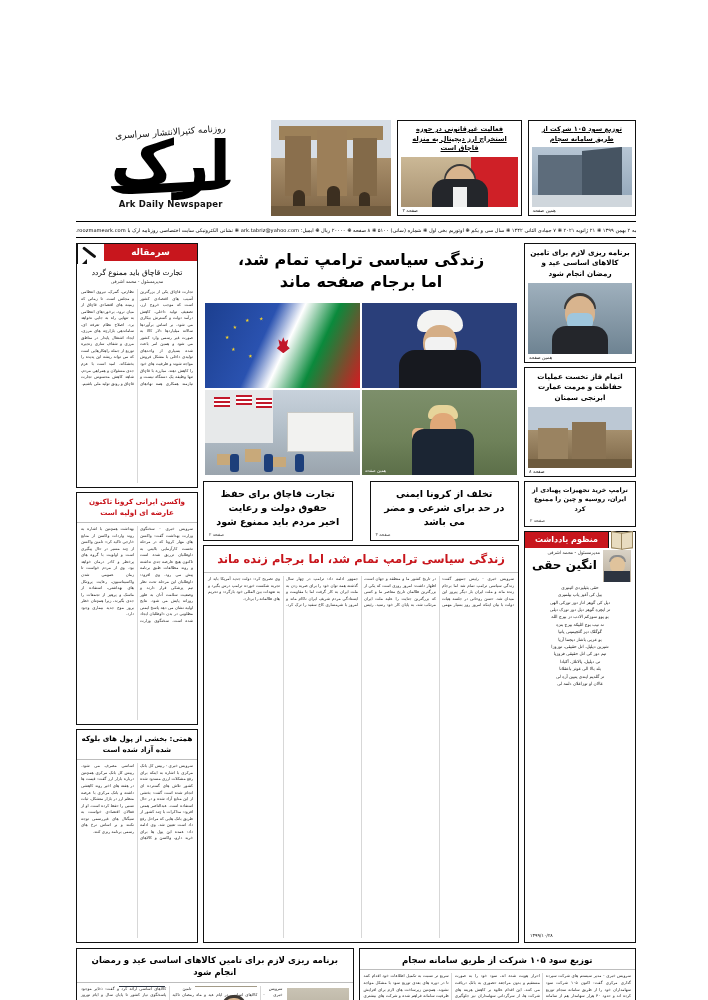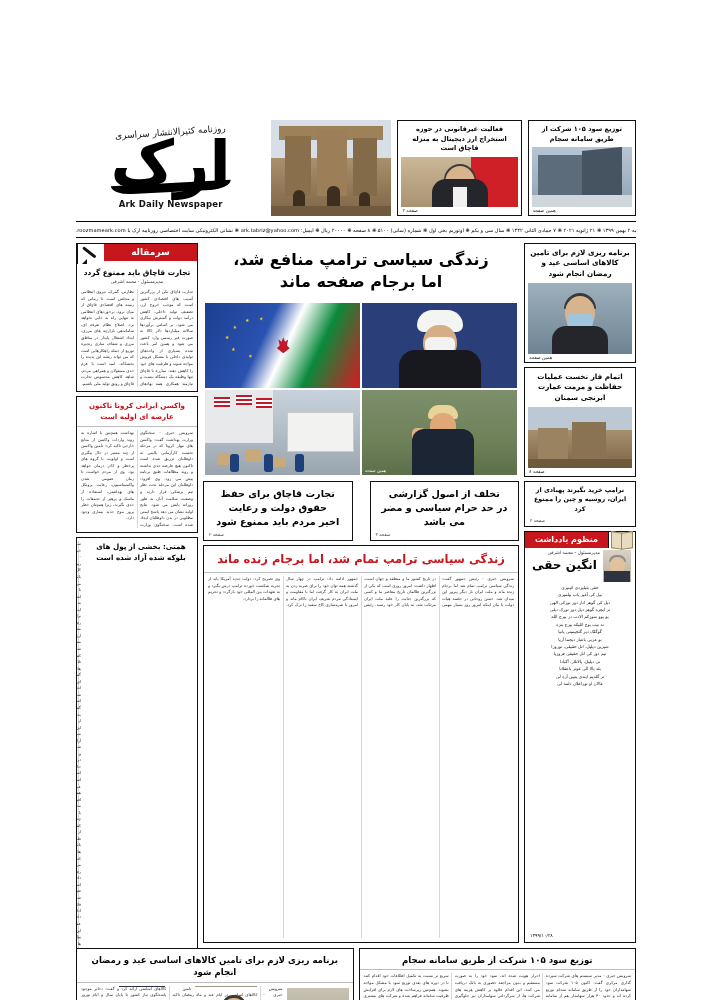--- a/index.html
+++ b/index.html
@@ -23,21 +23,21 @@
   .ark-b3{position:absolute;left:82px;top:18px;width:24px;height:58px;background:#836a49;}
   .ark-top{position:absolute;left:8px;top:6px;width:104px;height:14px;background:#a08котор;}
   .ark-top{background:#9d8159;}
   .ark-arch1{position:absolute;left:22px;bottom:0;width:12px;height:26px;background:#3c2f20;border-radius:6px 6px 0 0;}
   .ark-arch2{position:absolute;left:56px;bottom:0;width:13px;height:30px;background:#3c2f20;border-radius:6px 6px 0 0;}
   .ark-arch3{position:absolute;left:88px;bottom:0;width:11px;height:24px;background:#3c2f20;border-radius:6px 6px 0 0;}
   .ark-ground{position:absolute;left:0;bottom:0;width:100%;height:10px;background:#6f5a3e;}
 
   .teaser{width:108px;border:1px solid #111;display:flex;flex-direction:column;background:#fff;}
   .teaser.wide{width:124px;}
-  .t-head{font-size:6.6px;font-weight:700;line-height:1.45;text-align:center;padding:4px 3px 3px;color:#000;}
+  .t-head{font-size:6.6px;font-weight:700;line-height:1.45;text-align:center;padding:4px 3px 3px;color:#000;text-decoration:underline;}
   .t-img{flex:1;margin:0 3px;position:relative;overflow:hidden;}
   .t-cap{font-size:4.6px;text-align:left;padding:1px 4px 2px;color:#222;}
 
   .img-building{background:linear-gradient(#b7c6d4,#8fa3b6);position:absolute;inset:0;}
   .ib1{position:absolute;left:6px;top:8px;width:46px;height:44px;background:#5d6c7b;}
   .ib2{position:absolute;left:50px;top:2px;width:40px;height:52px;background:#465462;transform:skewY(-6deg);}
   .ib3{position:absolute;left:0;bottom:0;width:100%;height:12px;background:#cfd6dc;}
 
   .img-person{position:absolute;inset:0;background:linear-gradient(180deg,#c7b392 0%,#b7a versus 0%);}
   .img-person{background:linear-gradient(180deg,#cbb896 0%,#a89272 100%);}
@@ -55,21 +55,21 @@
   .main{display:flex;flex-direction:row-reverse;margin-top:5px;height:700px;gap:5px;}
   .col-right{width:122px;display:flex;flex-direction:column;gap:4px;}
   .col-center{flex:1;display:flex;flex-direction:column;gap:4px;}
   .col-left{width:112px;display:flex;flex-direction:column;gap:4px;}
 
   .box{border:1px solid #111;background:#fff;}
   .redbar{background:#c8161d;color:#fff;font-size:9px;font-weight:700;text-align:center;padding:3px 0 4px;letter-spacing:.3px;}
   .sec-head{display:flex;align-items:stretch;}
   .sec-icon{width:26px;border-left:1px solid #111;display:flex;align-items:center;justify-content:center;}
   .sec-title{flex:1;}
-  .sub-head{font-size:7.4px;font-weight:700;text-align:center;padding:4px 4px 2px;}
+  .sub-head{font-size:7.4px;font-weight:400;text-align:center;padding:4px 4px 2px;}
   .byline{font-size:4.6px;text-align:center;color:#333;padding-bottom:2px;}
 
   .body-txt{font-size:4.05px;line-height:1.62;text-align:justify;color:#1b1b1b;padding:3px 4px 4px;}
 
   .hl-big{font-size:16px;font-weight:700;text-align:center;line-height:1.38;color:#000;padding:6px 4px 4px;}
   .hl-mid{font-size:9.6px;font-weight:700;text-align:center;line-height:1.45;padding:5px 5px 3px;}
   .hl-red{color:#c8161d;font-size:11.5px;font-weight:700;text-align:center;padding:5px 4px;line-height:1.4;}
   .hl-sm{font-size:7.2px;font-weight:700;text-align:center;line-height:1.45;padding:4px 4px;}
   .page-ref{font-size:4.4px;color:#444;text-align:left;padding:0 5px 3px;}
 
@@ -204,32 +204,32 @@
           <div class="byline">مدیرمسئول - محمد اشرفی</div>
           <div class="body-txt cols2" style="flex:1;overflow:hidden;">تجارت قاچاق یکی از بزرگترین آسیب های اقتصادی کشور است که موجب خروج ارز، تضعیف تولید داخلی، کاهش درآمد دولت و گسترش بیکاری می شود. بر اساس برآوردها سالانه میلیاردها دلار کالا به صورت غیر رسمی وارد کشور می شود و همین امر باعث شده بسیاری از واحدهای تولیدی داخلی با مشکل فروش مواجه شوند و ظرفیت های خود را کاهش دهند. مبارزه با قاچاق تنها وظیفه یک دستگاه نیست و نیازمند همکاری همه نهادهای نظارتی، گمرک، نیروی انتظامی و مجلس است. تا زمانی که زمینه های اقتصادی قاچاق از میان نرود، برخوردهای انتظامی به تنهایی راه به جایی نخواهد برد. اصلاح نظام تعرفه ای، ساماندهی بازارچه های مرزی، ایجاد اشتغال پایدار در مناطق مرزی و شفاف سازی زنجیره توزیع از جمله راهکارهایی است که می تواند ریشه این پدیده را بخشکاند. امید است با عزم جدی مسئولان و همراهی مردم، شاهد کاهش محسوس تجارت قاچاق و رونق تولید ملی باشیم.</div>
         </div>
 
         <div class="box" style="flex:1 1 auto;display:flex;flex-direction:column;">
           <div class="hl-sm" style="color:#c8161d;">واکسن ایرانی کرونا تاکنون عارضه ای اولیه است</div>
           <div class="hr-thin"></div>
           <div class="body-txt cols2" style="flex:1;overflow:hidden;">سرویس خبری - سخنگوی وزارت بهداشت گفت: واکسن های مهار کرونا که در مرحله نخست کارآزمایی بالینی به داوطلبان تزریق شده است تاکنون هیچ عارضه جدی نداشته و روند مطالعات طبق برنامه پیش می رود. وی افزود: داوطلبان این مرحله تحت نظر تیم پزشکی قرار دارند و وضعیت سلامت آنان به طور روزانه پایش می شود. نتایج اولیه نشان می دهد پاسخ ایمنی مطلوبی در بدن داوطلبان ایجاد شده است. سخنگوی وزارت بهداشت همچنین با اشاره به روند واردات واکسن از منابع خارجی تاکید کرد: تامین واکسن از چند مسیر در حال پیگیری است و اولویت با گروه های پرخطر و کادر درمان خواهد بود. وی از مردم خواست تا زمان عمومی شدن واکسیناسیون، رعایت پروتکل های بهداشتی، استفاده از ماسک و پرهیز از تجمعات را جدی بگیرند، زیرا همچنان خطر بروز موج جدید بیماری وجود دارد.</div>
         </div>
 
-        <div class="box" style="flex:1 1 auto;display:flex;flex-direction:row;">
+        <div class="box" style="flex:1 1 auto;display:flex;flex-direction:column;">
           <div class="hl-sm">همتی: بخشی از پول های بلوکه شده آزاد شده است</div>
           <div class="hr-thin"></div>
           <div class="body-txt cols2" style="flex:1;overflow:hidden;">سرویس خبری - رییس کل بانک مرکزی با اشاره به اینکه برای رفع مشکلات ارزی مسدود شده کشور تلاش های گسترده ای انجام شده است گفت: بخشی از این منابع آزاد شده و در حال استفاده است. عبدالناصر همتی افزود: مذاکرات با چند کشور از طریق بانک هایی که مراحل رفع داد است تعیین شد. وی ادامه داد: عمده این پول ها برای خرید دارو، واکسن و کالاهای اساسی مصرف می شود. رییس کل بانک مرکزی همچنین درباره بازار ارز گفت: قیمت ها در هفته های اخیر روند کاهشی داشته و بانک مرکزی با عرضه منظم ارز در بازار متشکل، ثبات نسبی را حفظ کرده است. او از فعالان اقتصادی خواست به سیگنال های غیررسمی توجه نکنند و بر اساس نرخ های رسمی برنامه ریزی کنند.</div>
         </div>
       </div>
 
       <div class="col-center">
 
         <div>
           <div class="hl-big">
-            <div>زندگی سیاسی ترامپ منافع شد،</div>
+            <div>زندگی سیاسی ترامپ تمام شد،</div>
             <div>اما برجام صفحه ماند</div>
           </div>
         </div>
 
         <div class="photogrid">
           <div class="pg pg-rouhani">
             <div class="r-turban"></div>
             <div class="r-face"></div>
             <div class="r-mask"></div>
             <div class="r-robe"></div>
@@ -268,22 +268,22 @@
         <div style="display:flex;flex-direction:row-reverse;gap:17px;">
           <div class="box" style="flex:1;">
             <div class="hl-mid">
               <div>تجارت قاچاق برای حفظ حقوق دولت و رعایت</div>
               <div>اخیر مردم باید ممنوع شود</div>
             </div>
             <div class="page-ref">صفحه ۲</div>
           </div>
           <div class="box" style="flex:1;">
             <div class="hl-mid">
-              <div>تخلف از اصول گزارشی</div>
-              <div>در حد حرام سیاسی و مضر می باشد</div>
+              <div>تخلف از کرونا ایمنی</div>
+              <div>در حد برای شرعی و مضر می باشد</div>
             </div>
             <div class="page-ref">صفحه ۳</div>
           </div>
         </div>
 
         <div class="box" style="flex:1;display:flex;flex-direction:column;">
           <div class="hl-red">زندگی سیاسی ترامپ تمام شد، اما برجام زنده ماند</div>
           <div class="hr-thin"></div>
           <div class="body-txt cols4" style="flex:1;overflow:hidden;">سرویس خبری - رئیس جمهور گفت: زندگی سیاسی ترامپ تمام شد اما برجام زنده ماند و ملت ایران بار دیگر پیروز این میدان شد. حسن روحانی در جلسه هیات دولت با بیان اینکه امروز روز بسیار مهمی در تاریخ کشور ما و منطقه و جهان است، اظهار داشت: امروز روزی است که یکی از بزرگترین ظالمان تاریخ معاصر ما و کسی که بزرگترین جنایت را علیه ملت ایران مرتکب شد، به پایان کار خود رسید. رئیس جمهور ادامه داد: ترامپ در چهار سال گذشته همه توان خود را برای ضربه زدن به ملت ایران به کار گرفت اما با مقاومت و ایستادگی مردم شریف ایران ناکام ماند و امروز با شرمساری کاخ سفید را ترک کرد. وی تصریح کرد: دولت جدید آمریکا باید از تجربه شکست خورده ترامپ درس بگیرد و به تعهدات بین المللی خود بازگردد و تحریم های ظالمانه را بردارد.</div>
         </div>
@@ -310,21 +310,21 @@
             <div style="position:absolute;inset:0;background:linear-gradient(#bcc8d4 0%,#bcc8d4 38%,#a58f6d 38%,#7b6546 100%)">
               <div style="position:absolute;left:10px;bottom:0;width:30px;height:40px;background:#9a8361"></div>
               <div style="position:absolute;left:44px;bottom:0;width:34px;height:46px;background:#8a7353"></div>
               <div style="position:absolute;left:0;bottom:0;width:100%;height:9px;background:#6d5a3d"></div>
             </div>
           </div>
           <div class="t-cap">صفحه ۸</div>
         </div>
 
         <div class="box">
-          <div class="hl-sm" style="font-size:6.4px;">ترامپ خرید بگیرند پهبادی از ایران، روسیه و چین را ممنوع کرد</div>
+          <div class="hl-sm" style="font-size:6.4px;">ترامپ خرید تجهیزات پهبادی از ایران، روسیه و چین را ممنوع کرد</div>
           <div class="page-ref">صفحه ۲</div>
         </div>
 
         <div class="box" style="flex:1;display:flex;flex-direction:column;">
           <div class="sec-head">
             <div class="sec-icon">
               <div class="book-icon">
                 <div class="book-l"></div>
                 <div class="book-r"></div>
               </div>

